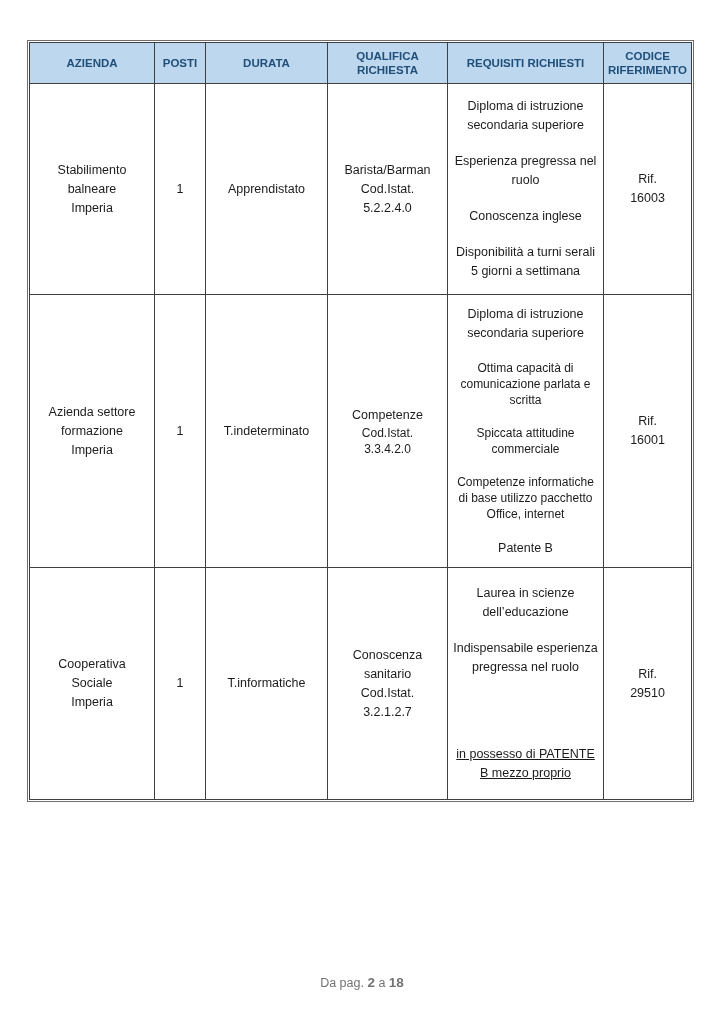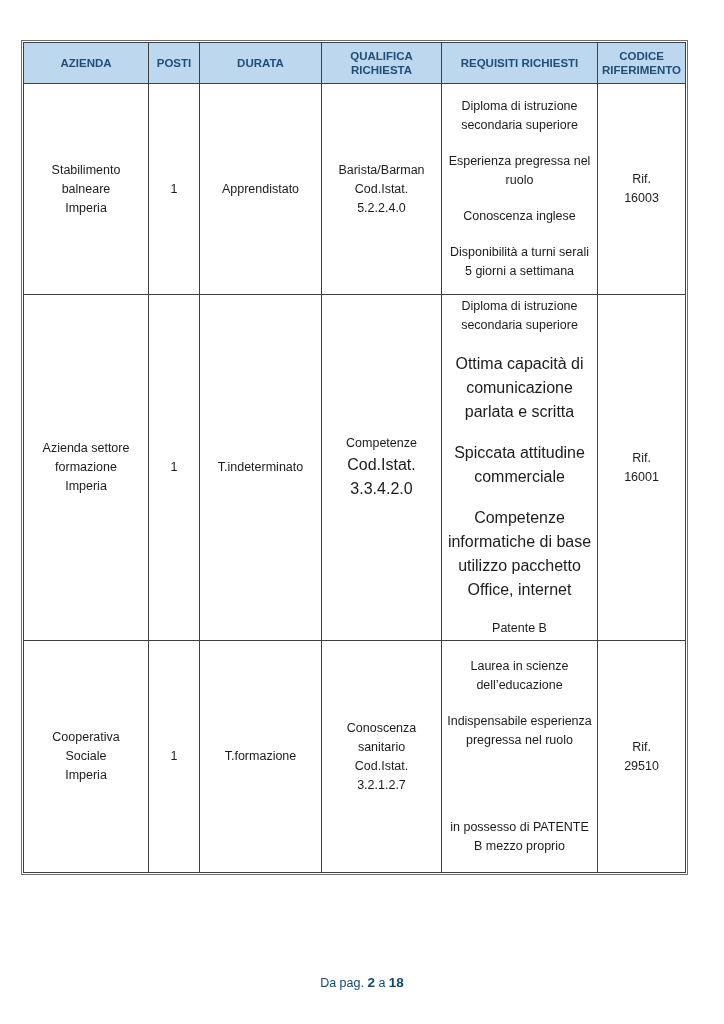--- a/index.html
+++ b/index.html
@@ -10,21 +10,21 @@
     --text:#1c1c1c;
   }
   *{box-sizing:border-box;}
   html,body{margin:0;padding:0;}
   body{
     width:724px;height:1024px;background:#ffffff;position:relative;
     font-family:"Liberation Sans", sans-serif;color:var(--text);
     overflow:hidden;
   }
   .jobs-table{
-    position:absolute;left:23px;top:42px;
+    position:absolute;left:29px;top:42px;
     border-collapse:collapse;table-layout:fixed;
     border:1px solid var(--border-inner);
     outline:1px solid var(--border-outer);
     outline-offset:1px;
   }
   .jobs-table th,.jobs-table td{
     border:1px solid var(--border-inner);
     text-align:center;vertical-align:middle;
     padding:2px 4px;overflow:hidden;
   }
@@ -33,25 +33,25 @@
     font-weight:bold;font-size:11.5px;line-height:14px;
     height:41px;
   }
   .jobs-table td{font-size:12.5px;line-height:19px;}
   tr.r0{height:211px;}
   tr.r1{height:273px;}
   tr.r2{height:232px;}
   td p{margin:0;}
   td p.para{margin:17px 0 0 0;text-align:center;}
   td p.para:first-child{margin-top:0;}
-  td p.extra-gap{margin-top:68px;}
-  .small{font-size:16px;line-height:24px;}
+  td p.extra-gap{margin-top:68px;text-decoration:underline;}
+  .small{font-size:12px;line-height:16px;}
   .page-footer{
     position:absolute;left:0;top:975px;width:724px;
-    text-align:center;font-size:12.5px;color:#0c4a6e;
+    text-align:center;font-size:12.5px;color:#737373;
   }
   .page-footer .num{font-weight:bold;font-size:13.5px;}
 </style>
 </head>
 <body>
 
 <table class="jobs-table">
   <colgroup>
     <col style="width:125px">
     <col style="width:51px">
@@ -120,21 +120,21 @@
           <p>16001</p>
         </td>
       </tr>
       <tr class="r2">
         <td>
           <p>Cooperativa</p>
           <p>Sociale</p>
           <p>Imperia</p>
         </td>
         <td>1</td>
-        <td>T.formazione</td>
+        <td>T.informatiche</td>
         <td>
           <p>Conoscenza</p>
           <p>sanitario</p>
           <p>Cod.Istat.</p>
           <p>3.2.1.2.7</p>
         </td>
         <td>
           <p class="para">Laurea in scienze dell’educazione</p>
           <p class="para">Indispensabile esperienza pregressa nel ruolo</p>
           <p class="para extra-gap">in possesso di PATENTE B mezzo proprio</p>

